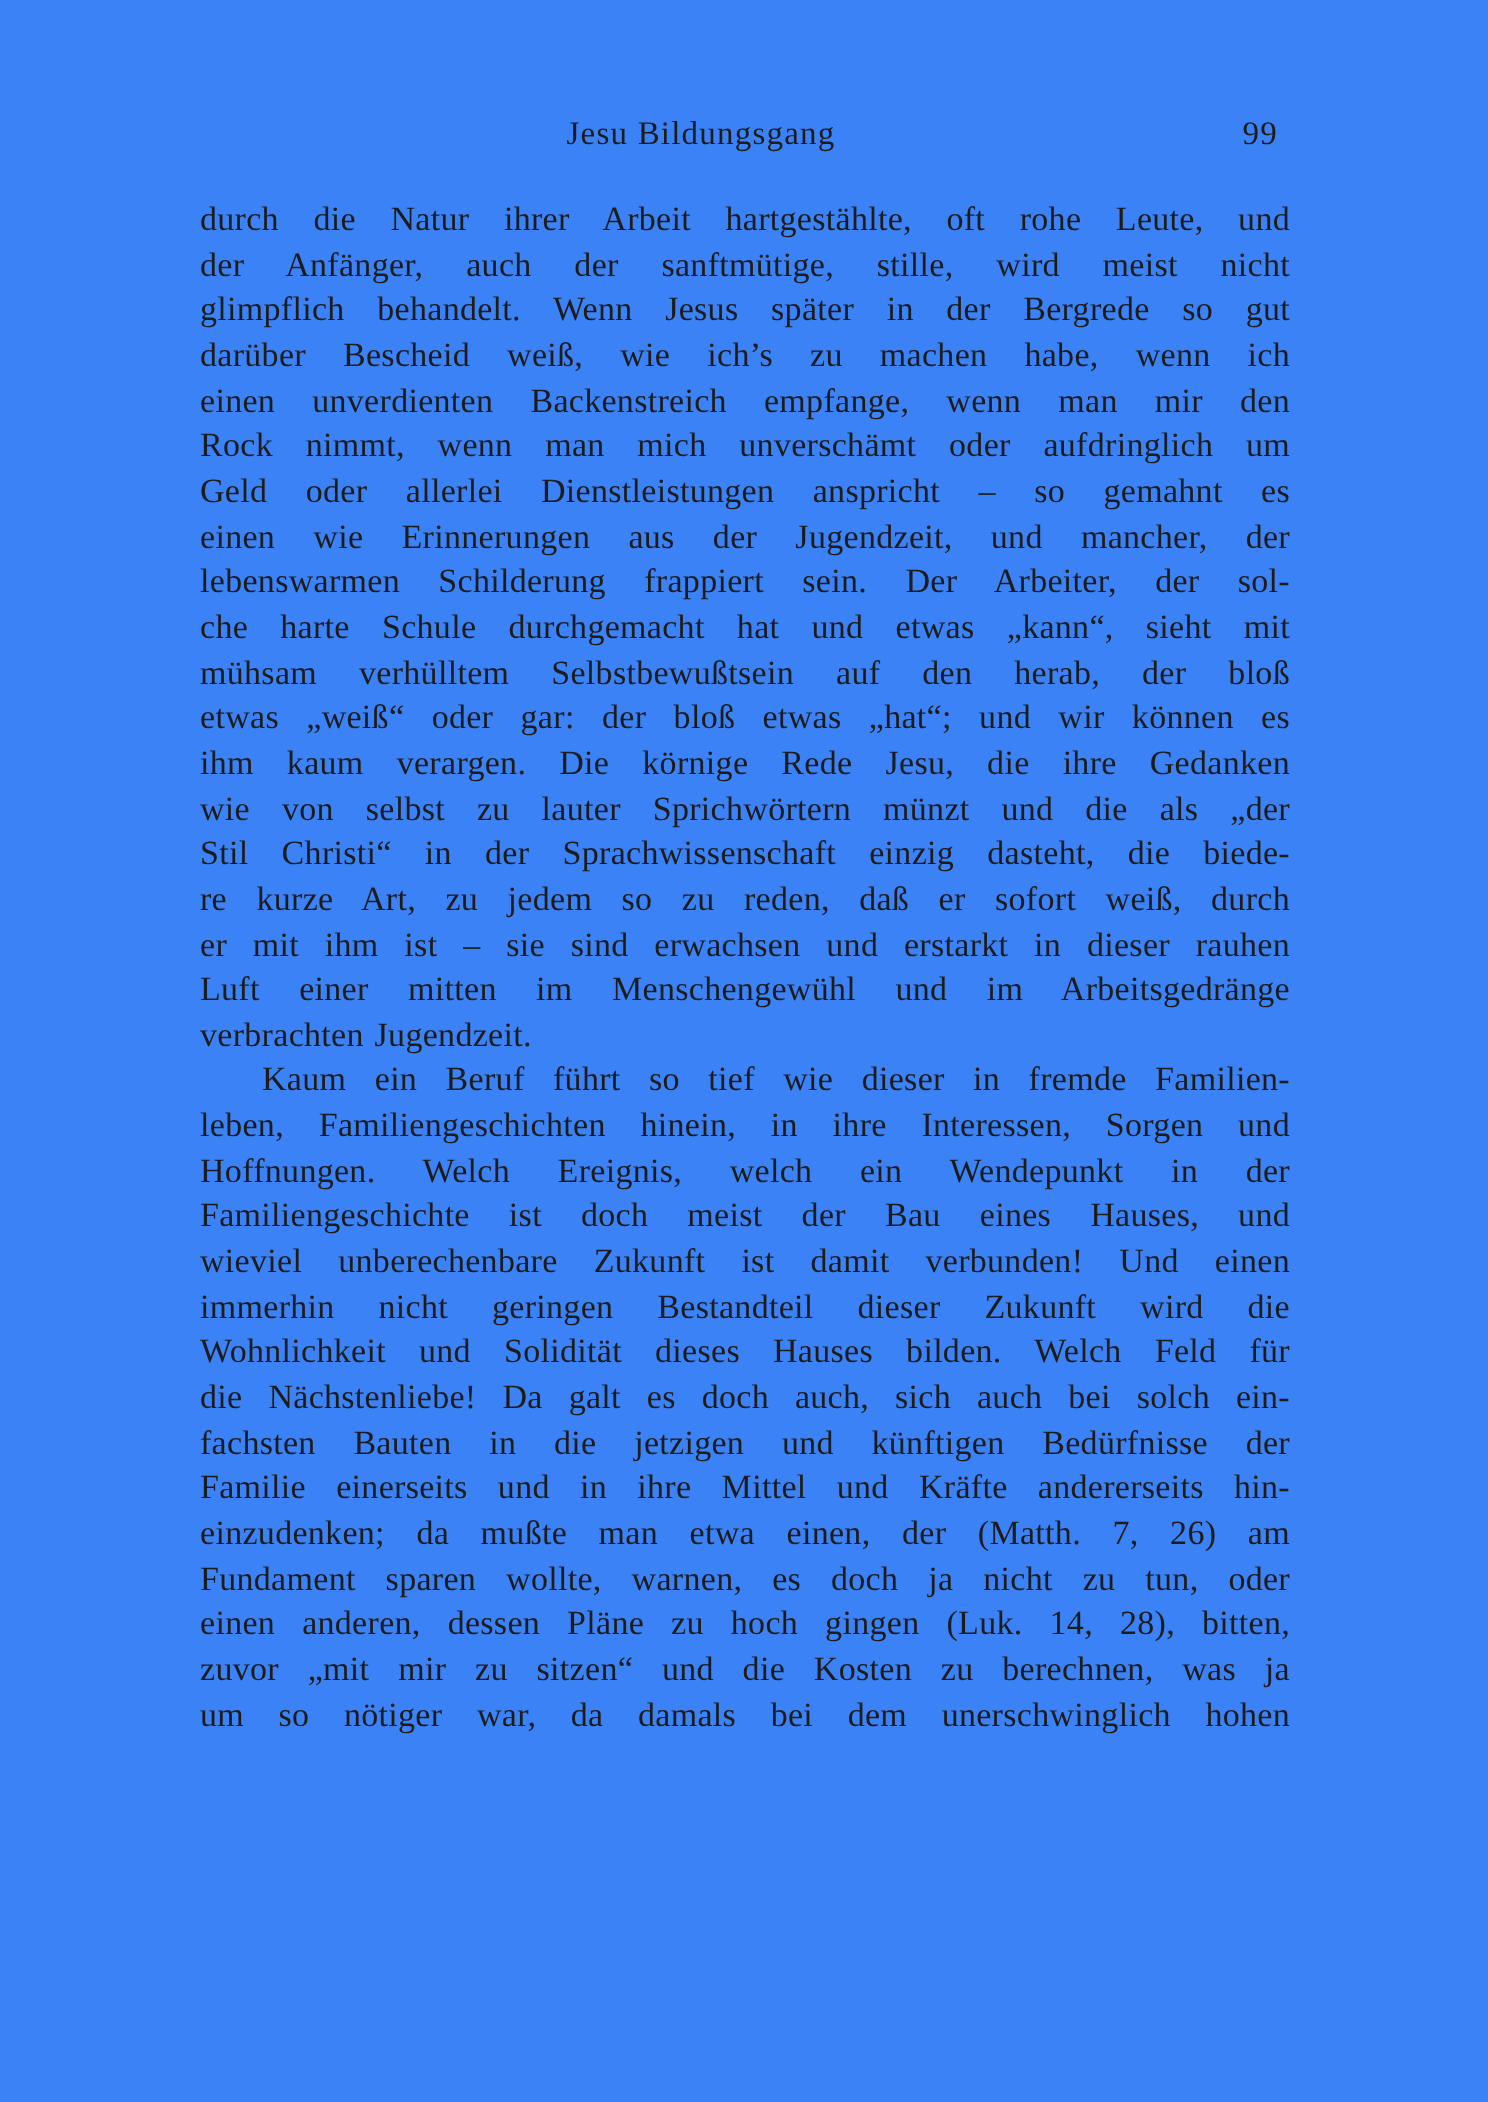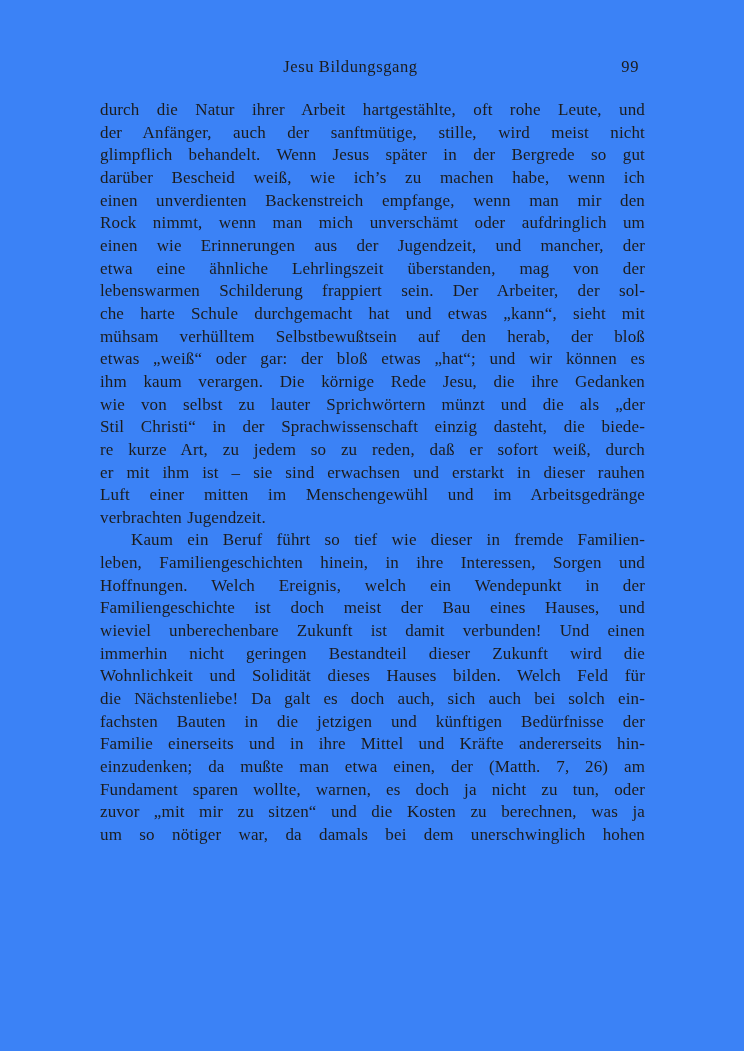--- a/index.html
+++ b/index.html
@@ -69,22 +69,22 @@
     <span class="page-number">99</span>
   </div>
   <div class="text-block">
 
   <div class="line">durch die Natur ihrer Arbeit hartgestählte, oft rohe Leute, und</div>
       <div class="line">der Anfänger, auch der sanftmütige, stille, wird meist nicht</div>
       <div class="line">glimpflich behandelt. Wenn Jesus später in der Bergrede so gut</div>
       <div class="line">darüber Bescheid weiß, wie ich’s zu machen habe, wenn ich</div>
       <div class="line">einen unverdienten Backenstreich empfange, wenn man mir den</div>
       <div class="line">Rock nimmt, wenn man mich unverschämt oder aufdringlich um</div>
+      <div class="line">Geld oder allerlei Dienstleistungen anspricht – so gemahnt es</div>
       <div class="line">einen wie Erinnerungen aus der Jugendzeit, und mancher, der</div>
-      <div class="line">etwa eine ähnliche Lehrlingszeit überstanden, mag von der</div>
       <div class="line">lebenswarmen Schilderung frappiert sein. Der Arbeiter, der sol-</div>
       <div class="line">che harte Schule durchgemacht hat und etwas „kann“, sieht mit</div>
       <div class="line">mühsam verhülltem Selbstbewußtsein auf den herab, der bloß</div>
       <div class="line">etwas „weiß“ oder gar: der bloß etwas „hat“; und wir können es</div>
       <div class="line">ihm kaum verargen. Die körnige Rede Jesu, die ihre Gedanken</div>
       <div class="line">wie von selbst zu lauter Sprichwörtern münzt und die als „der</div>
       <div class="line">Stil Christi“ in der Sprachwissenschaft einzig dasteht, die biede-</div>
       <div class="line">re kurze Art, zu jedem so zu reden, daß er sofort weiß, durch</div>
       <div class="line">er mit ihm ist – sie sind erwachsen und erstarkt in dieser rauhen</div>
       <div class="line">Luft einer mitten im Menschengewühl und im Arbeitsgedränge</div>
@@ -94,16 +94,17 @@
       <div class="line">Hoffnungen. Welch Ereignis, welch ein Wendepunkt in der</div>
       <div class="line">Familiengeschichte ist doch meist der Bau eines Hauses, und</div>
       <div class="line">wieviel unberechenbare Zukunft ist damit verbunden! Und einen</div>
       <div class="line">immerhin nicht geringen Bestandteil dieser Zukunft wird die</div>
       <div class="line">Wohnlichkeit und Solidität dieses Hauses bilden. Welch Feld für</div>
       <div class="line">die Nächstenliebe! Da galt es doch auch, sich auch bei solch ein-</div>
       <div class="line">fachsten Bauten in die jetzigen und künftigen Bedürfnisse der</div>
       <div class="line">Familie einerseits und in ihre Mittel und Kräfte andererseits hin-</div>
       <div class="line">einzudenken; da mußte man etwa einen, der (Matth. 7, 26) am</div>
       <div class="line">Fundament sparen wollte, warnen, es doch ja nicht zu tun, oder</div>
+      <div class="line">einen anderen, dessen Pläne zu hoch gingen (Luk. 14, 28), bitten,</div>
       <div class="line">zuvor „mit mir zu sitzen“ und die Kosten zu berechnen, was ja</div>
       <div class="line">um so nötiger war, da damals bei dem unerschwinglich hohen</div>
     </div>
 </div>
 
 </body></html>

